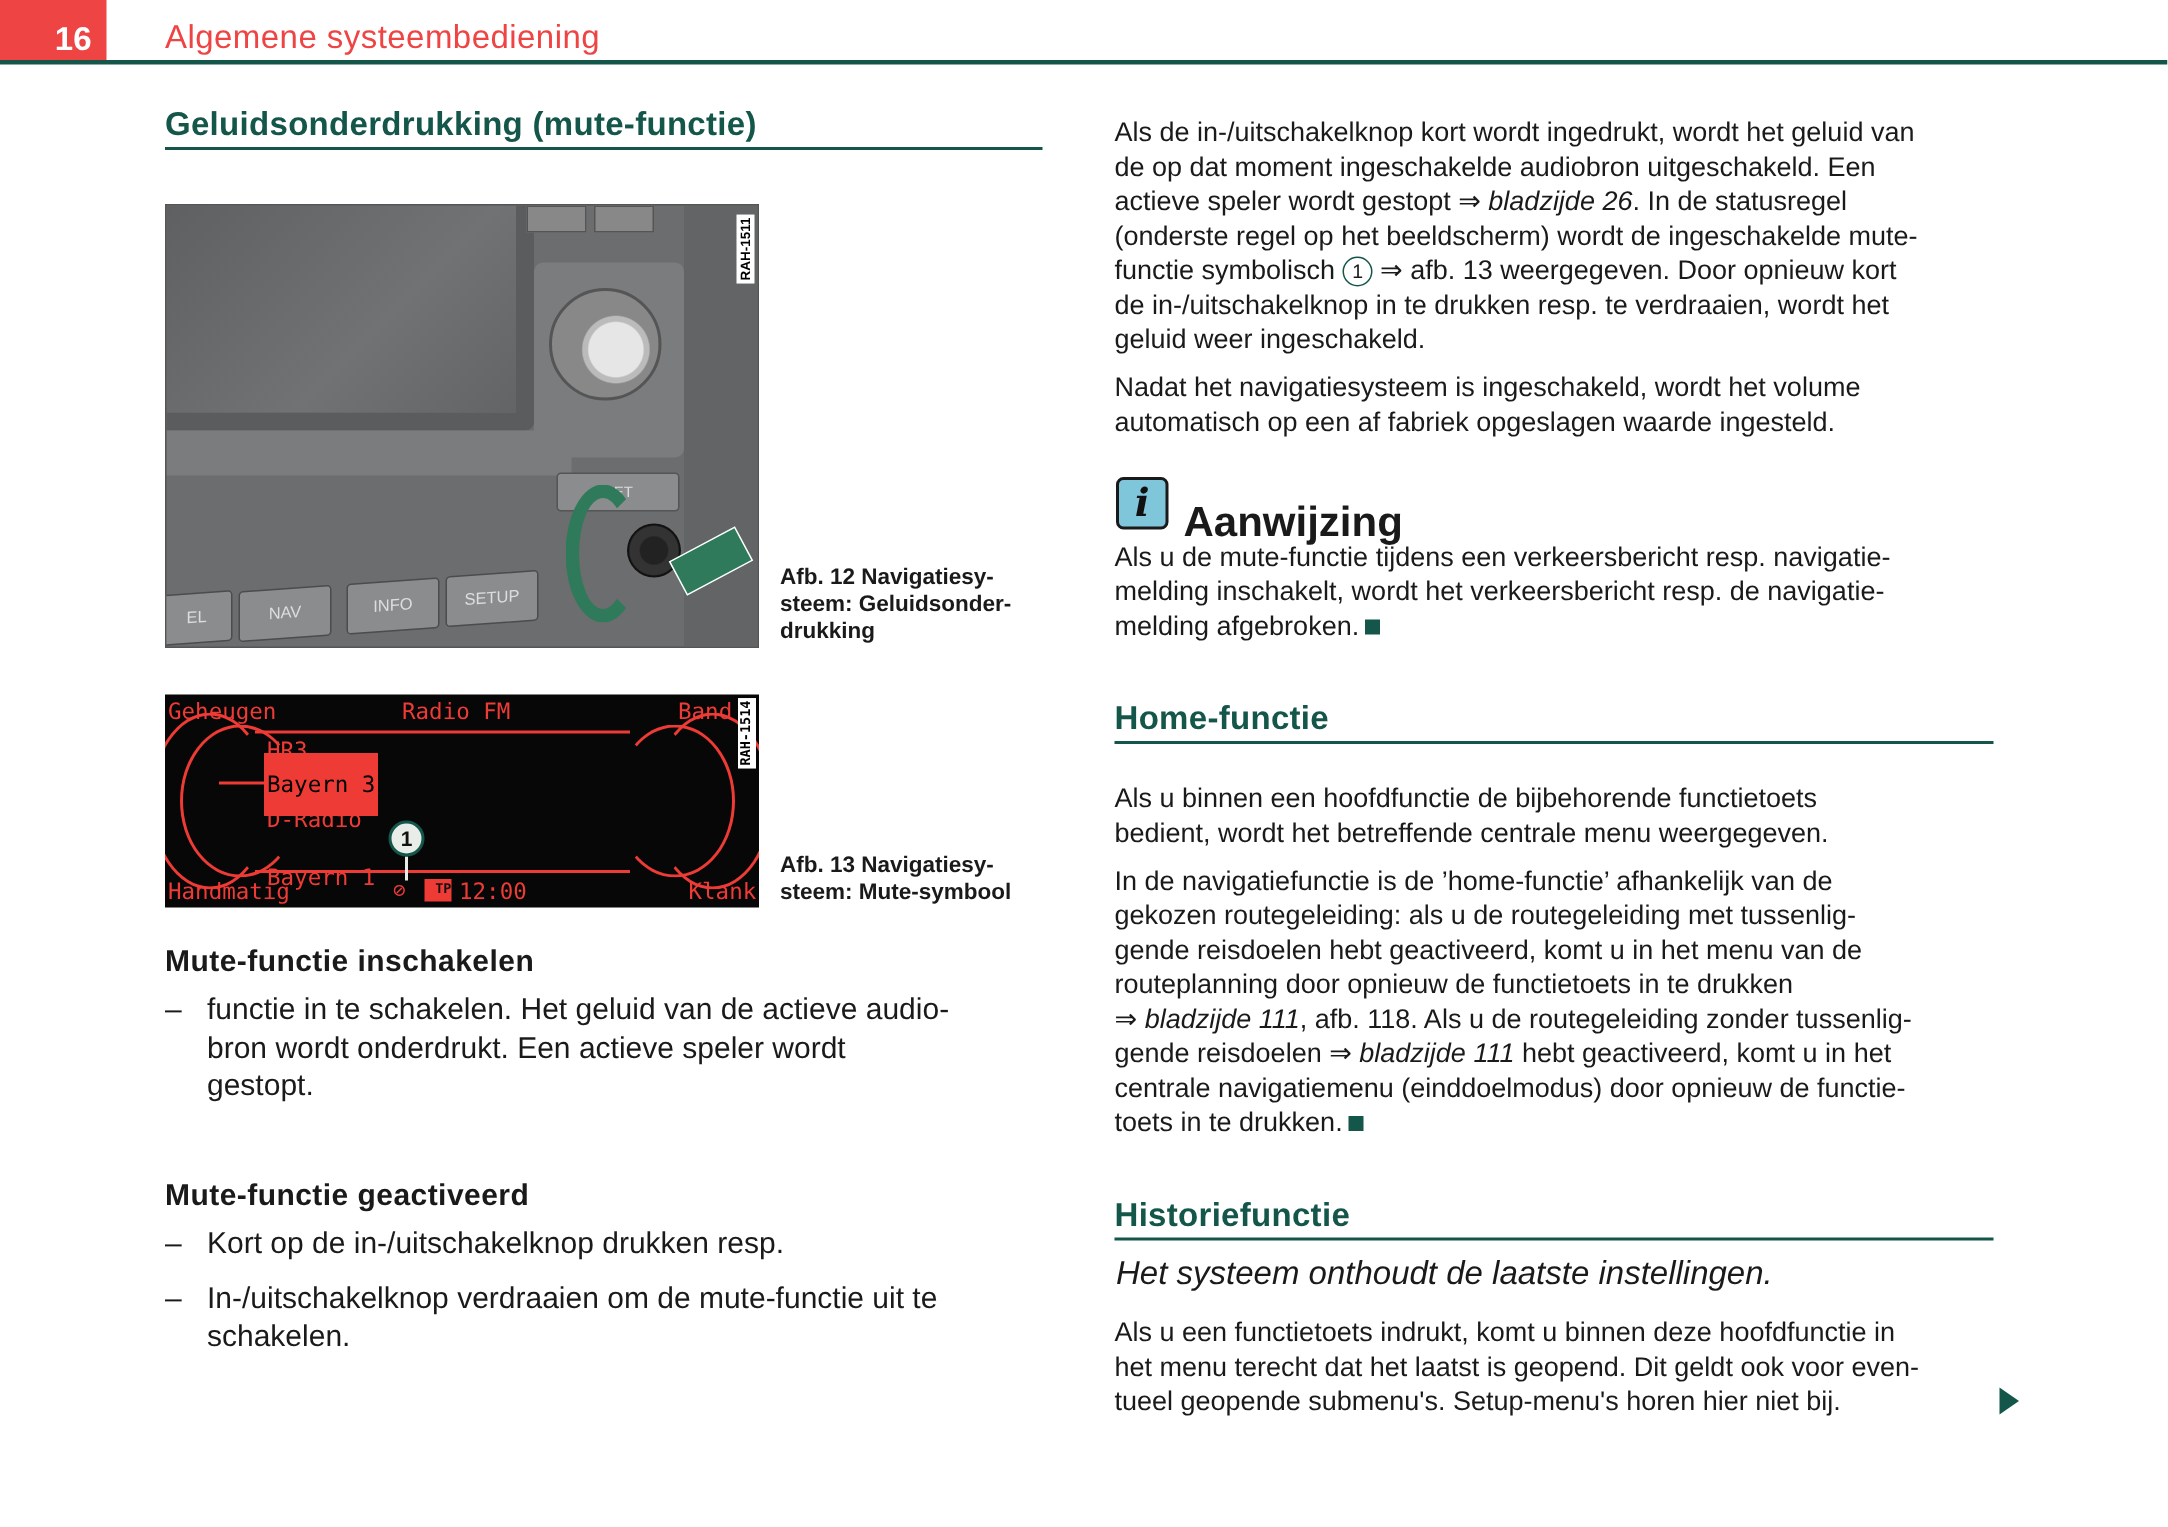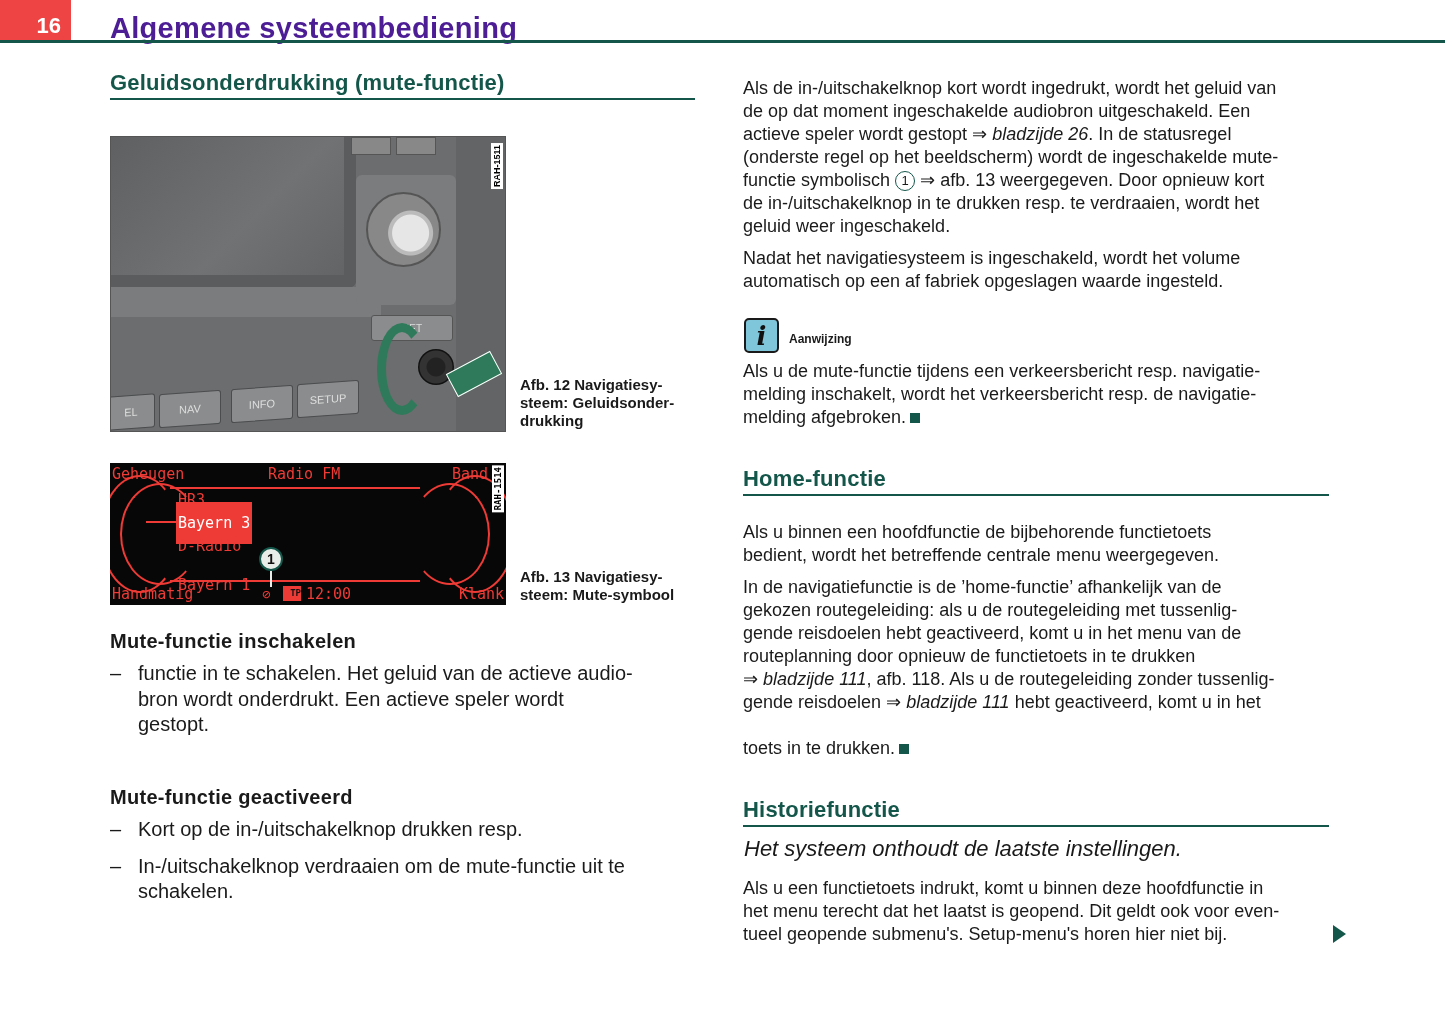--- a/index.html
+++ b/index.html
@@ -2,21 +2,21 @@
 <html><head>
 <meta charset="utf-8">
 <style>
   * { box-sizing: border-box; margin: 0; padding: 0; }
   html, body { width: 1445px; height: 1018px; background: #ffffff; overflow: hidden; }
   body { font-family: "Liberation Sans", sans-serif; color: #1a1a1a; position: relative; }
 
   
   .page-header { position: absolute; left: 0; top: 0; width: 1445px; height: 44px; }
   .page-num { position: absolute; left: 0; top: 0; width: 71px; height: 42px; background: #ef4444; color: #fff; font-weight: bold; font-size: 22px; text-align: right; padding: 13px 10px 0 0; }
-  .running-title { position: absolute; left: 110px; top: 12px; font-size: 29px; font-weight: bold; letter-spacing: 0.3px; color: #4c1d95; }
+  .running-title { position: absolute; left: 110px; top: 12px; font-size: 22px; font-weight: normal; letter-spacing: 0.3px; color: #ef4444; }
   .header-rule { position: absolute; left: 0; top: 40px; width: 1445px; height: 3px; background: #14574a; }
 
   .col-left { position: absolute; left: 110px; top: 70px; width: 585px; }
 
   .section-title { color: #14574a; font-weight: bold; font-size: 22px; padding-bottom: 2px; border-bottom: 2px solid #14574a; letter-spacing: 0.2px; }
 
   .fig { position: absolute; }
   .fig-caption { position: absolute; font-size: 15px; font-weight: bold; line-height: 18px; color: #1a1a1a; }
 
   p.body { font-size: 18px; line-height: 23px; color: #1a1a1a; }
@@ -43,21 +43,21 @@
   .device .topbtn { position: absolute; top: 0; width: 40px; height: 18px; background: #888; border: 1px solid #555; }
   .device .power { position: absolute; left: 307px; top: 212px; width: 36px; height: 36px; border-radius: 50%; background: radial-gradient(circle,#222 0 9px,#333 10px 16px,#111 17px); }
   .device .arrow-rot { position: absolute; left: 266px; top: 186px; width: 50px; height: 92px; border: 9px solid #2f7a5a; border-right-color: transparent; border-radius: 50%; }
   .device .arrow-press { position: absolute; left: 338px; top: 224px; width: 50px; height: 26px; background: #2f7a5a; border: 1px solid #fff; transform: rotate(-28deg); }
   .device .side { position: absolute; left: 345px; top: 0; width: 51px; height: 296px; background: #626465; }
   .fig-code { position: absolute; background: #fff; color: #000; font-size: 9px; font-weight: bold; writing-mode: vertical-rl; transform: rotate(180deg); padding: 2px 1px; }
 
   
   .radio { left: 110px; top: 463px; width: 396px; height: 142px; background: #070707; overflow: hidden; font-family: "DejaVu Sans Mono", monospace; color: #ee3b36; }
   .radio .t { position: absolute; font-size: 15px; line-height: 18px; }
-  .radio .sel { background: #ee3b36; color: #ffffff; padding: 12px 2px; }
+  .radio .sel { background: #ee3b36; color: #000000; padding: 12px 2px; }
   .radio .hline { position: absolute; height: 2px; background: #ee3b36; }
   .radio .arc { position: absolute; border: 2px solid #ee3b36; border-radius: 50%; }
   .radio .tp { position: absolute; left: 173px; top: 123px; width: 18px; height: 15px; background: #ee3b36; color: #111; font-size: 9px; text-align: right; line-height: 15px; font-weight: bold; }
   .radio .callout { position: absolute; left: 149px; top: 84px; width: 24px; height: 24px; border-radius: 50%; background: #e9ede9; border: 2px solid #14574a; color: #111; font-family: "Liberation Sans", sans-serif; font-weight: bold; font-size: 14px; text-align: center; line-height: 20px; }
   .radio .callout-line { position: absolute; left: 160px; top: 108px; width: 2px; height: 16px; background: #e9ede9; }
 </style>
 </head>
 <body>
 
 <div class="page-header">
@@ -162,21 +162,21 @@
   </p>
   <p class="body" style="margin-top:9px;">
     <span>Nadat het navigatiesysteem is ingeschakeld, wordt het volume</span><br>
     <span>automatisch op een af fabriek opgeslagen waarde ingesteld.</span>
   </p>
 </div>
 
 <div class="info-icon">
     <span>i</span>
   </div>
-<div style="position:absolute; left:789px; top:332px; font-size:12px; font-weight:bold;">Aanwijzing</div>
+<div style="position:absolute; left:789px; top:332px; font-size:28px; font-weight:bold;">Aanwijzing</div>
 <div style="position:absolute; left:743px; top:360px; width:600px;">
   <p class="body">
     <span>Als u de mute-functie tijdens een verkeersbericht resp. navigatie-</span><br>
     <span>melding inschakelt, wordt het verkeersbericht resp. de navigatie-</span><br>
     <span>melding afgebroken.</span><span class="end-square"></span>
   </p>
 </div>
 
 <div class="section-title" style="position:absolute; left:743px; top:466px; width:586px;">Home-functie</div>
 <div style="position:absolute; left:743px; top:521px; width:600px;">
@@ -184,21 +184,21 @@
     <span>Als u binnen een hoofdfunctie de bijbehorende functietoets</span><br>
     <span>bedient, wordt het betreffende centrale menu weergegeven.</span>
   </p>
   <p class="body" style="margin-top:9px;">
     <span>In de navigatiefunctie is de ’home-functie’ afhankelijk van de</span><br>
     <span>gekozen routegeleiding: als u de routegeleiding met tussenlig-</span><br>
     <span>gende reisdoelen hebt geactiveerd, komt u in het menu van de</span><br>
     <span>routeplanning door opnieuw de functietoets in te drukken</span><br>
     <span>⇒ </span><span class="ref">bladzijde 111</span><span>, afb. 118. Als u de routegeleiding zonder tussenlig-</span><br>
     <span>gende reisdoelen ⇒ </span><span class="ref">bladzijde 111</span><span> hebt geactiveerd, komt u in het</span><br>
-    <br>
+    <span>centrale navigatiemenu (einddoelmodus) door opnieuw de functie-</span><br>
     <span>toets in te drukken.</span><span class="end-square"></span>
   </p>
 </div>
 
 <div class="section-title" style="position:absolute; left:743px; top:797px; width:586px;">Historiefunctie</div>
 <div style="position:absolute; left:744px; top:836px; font-size:22px; font-style:italic;">Het systeem onthoudt de laatste instellingen.</div>
 <div style="position:absolute; left:743px; top:877px; width:600px;">
   <p class="body">
     <span>Als u een functietoets indrukt, komt u binnen deze hoofdfunctie in</span><br>
     <span>het menu terecht dat het laatst is geopend. Dit geldt ook voor even-</span><br>

